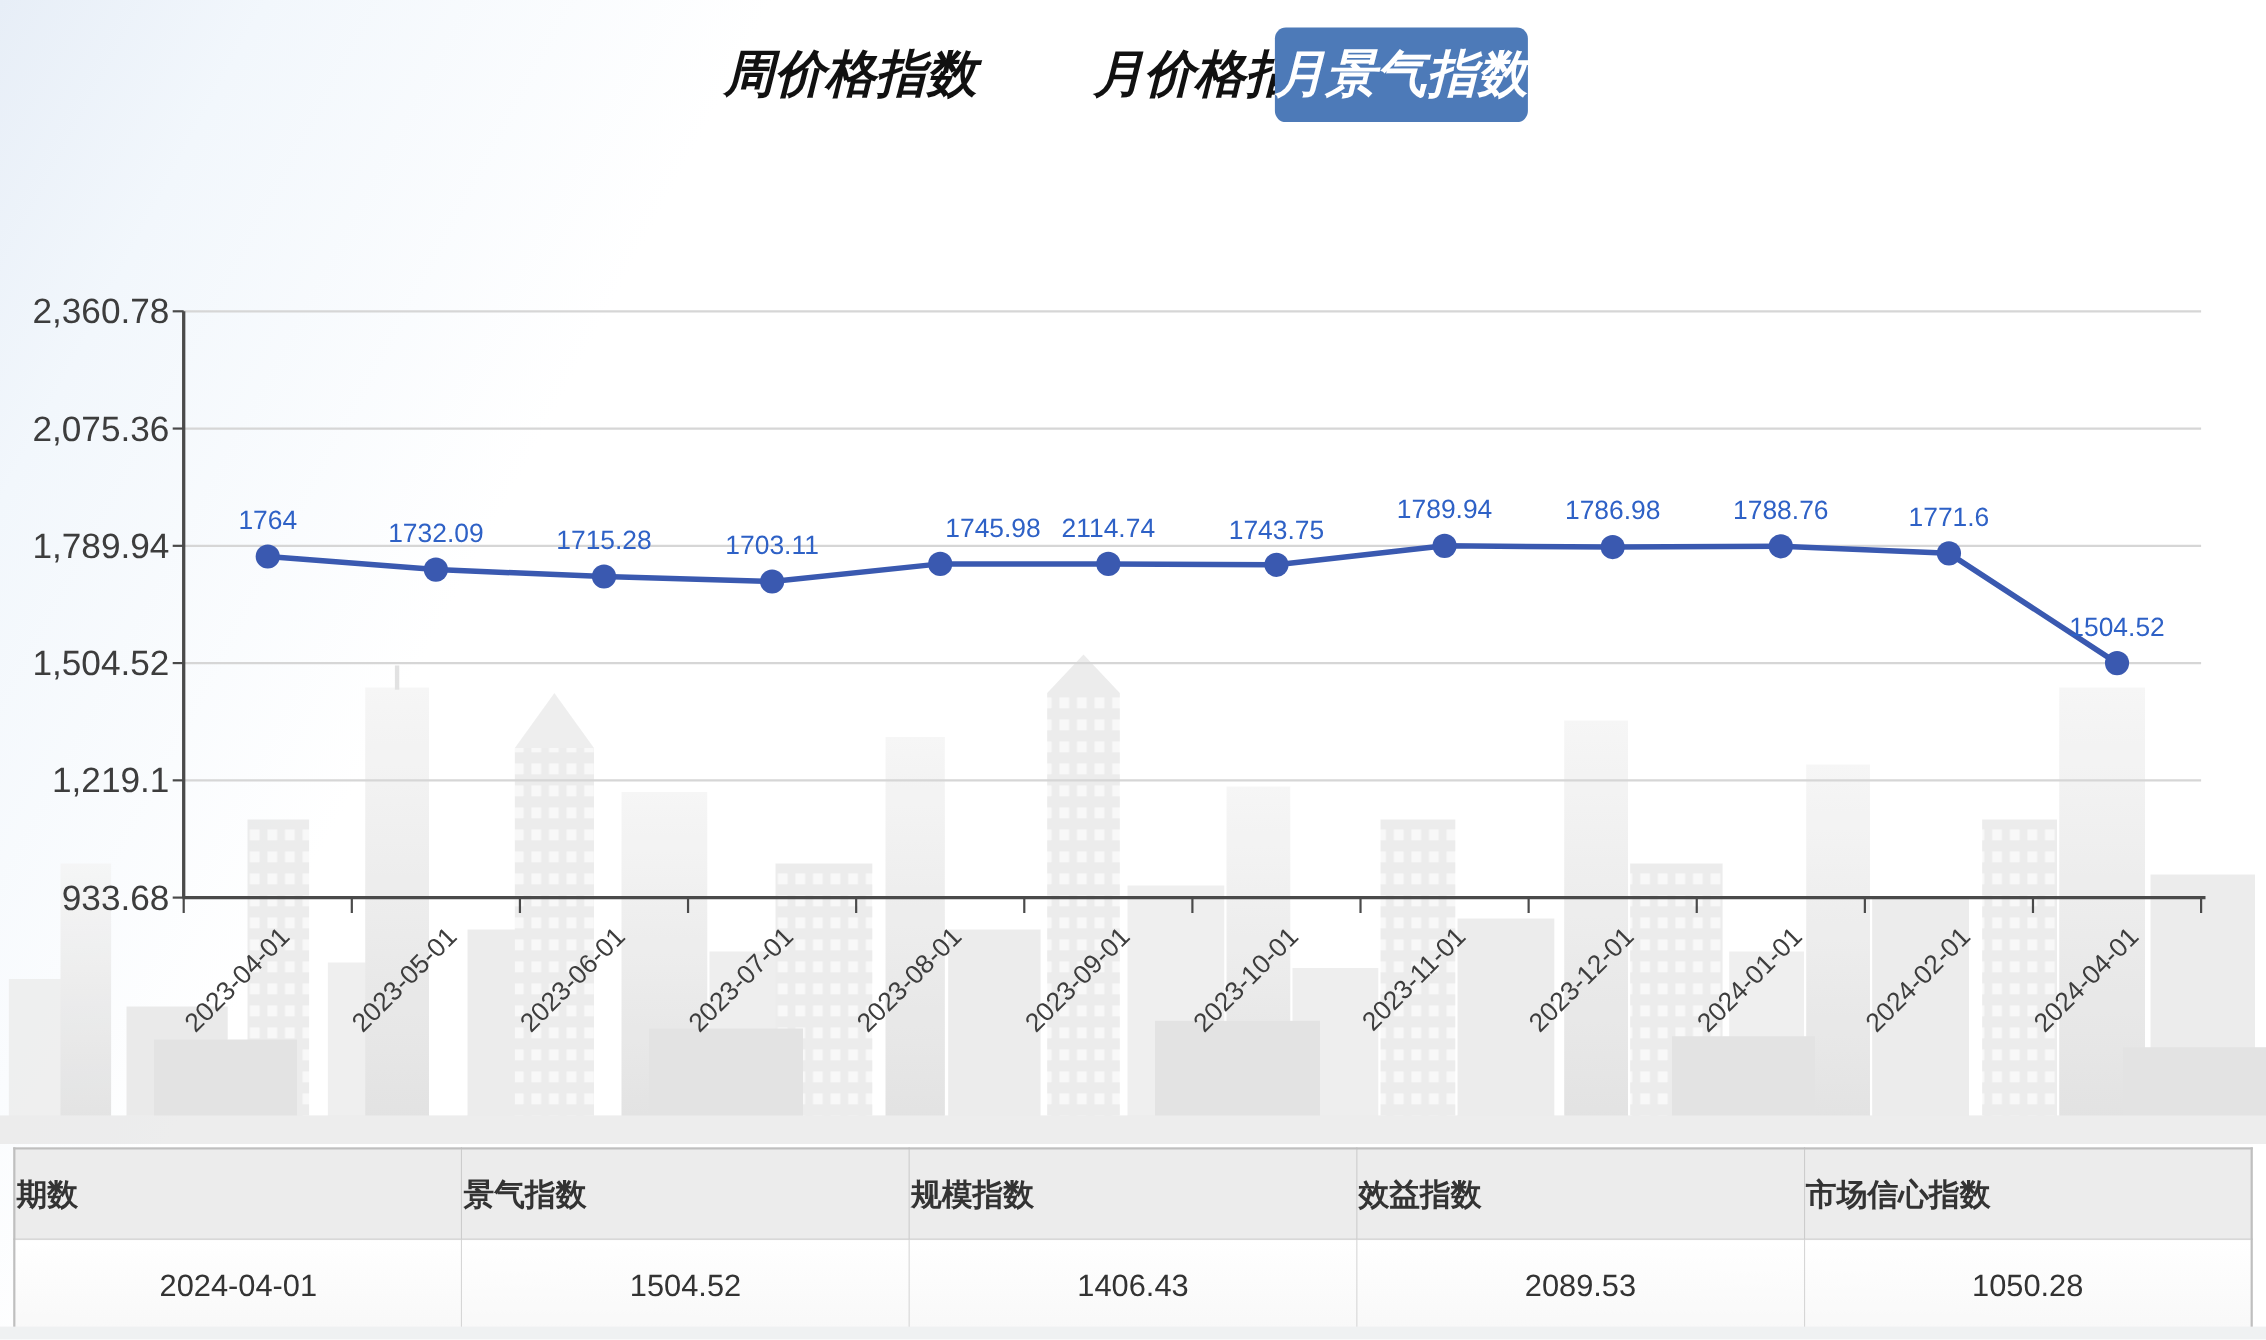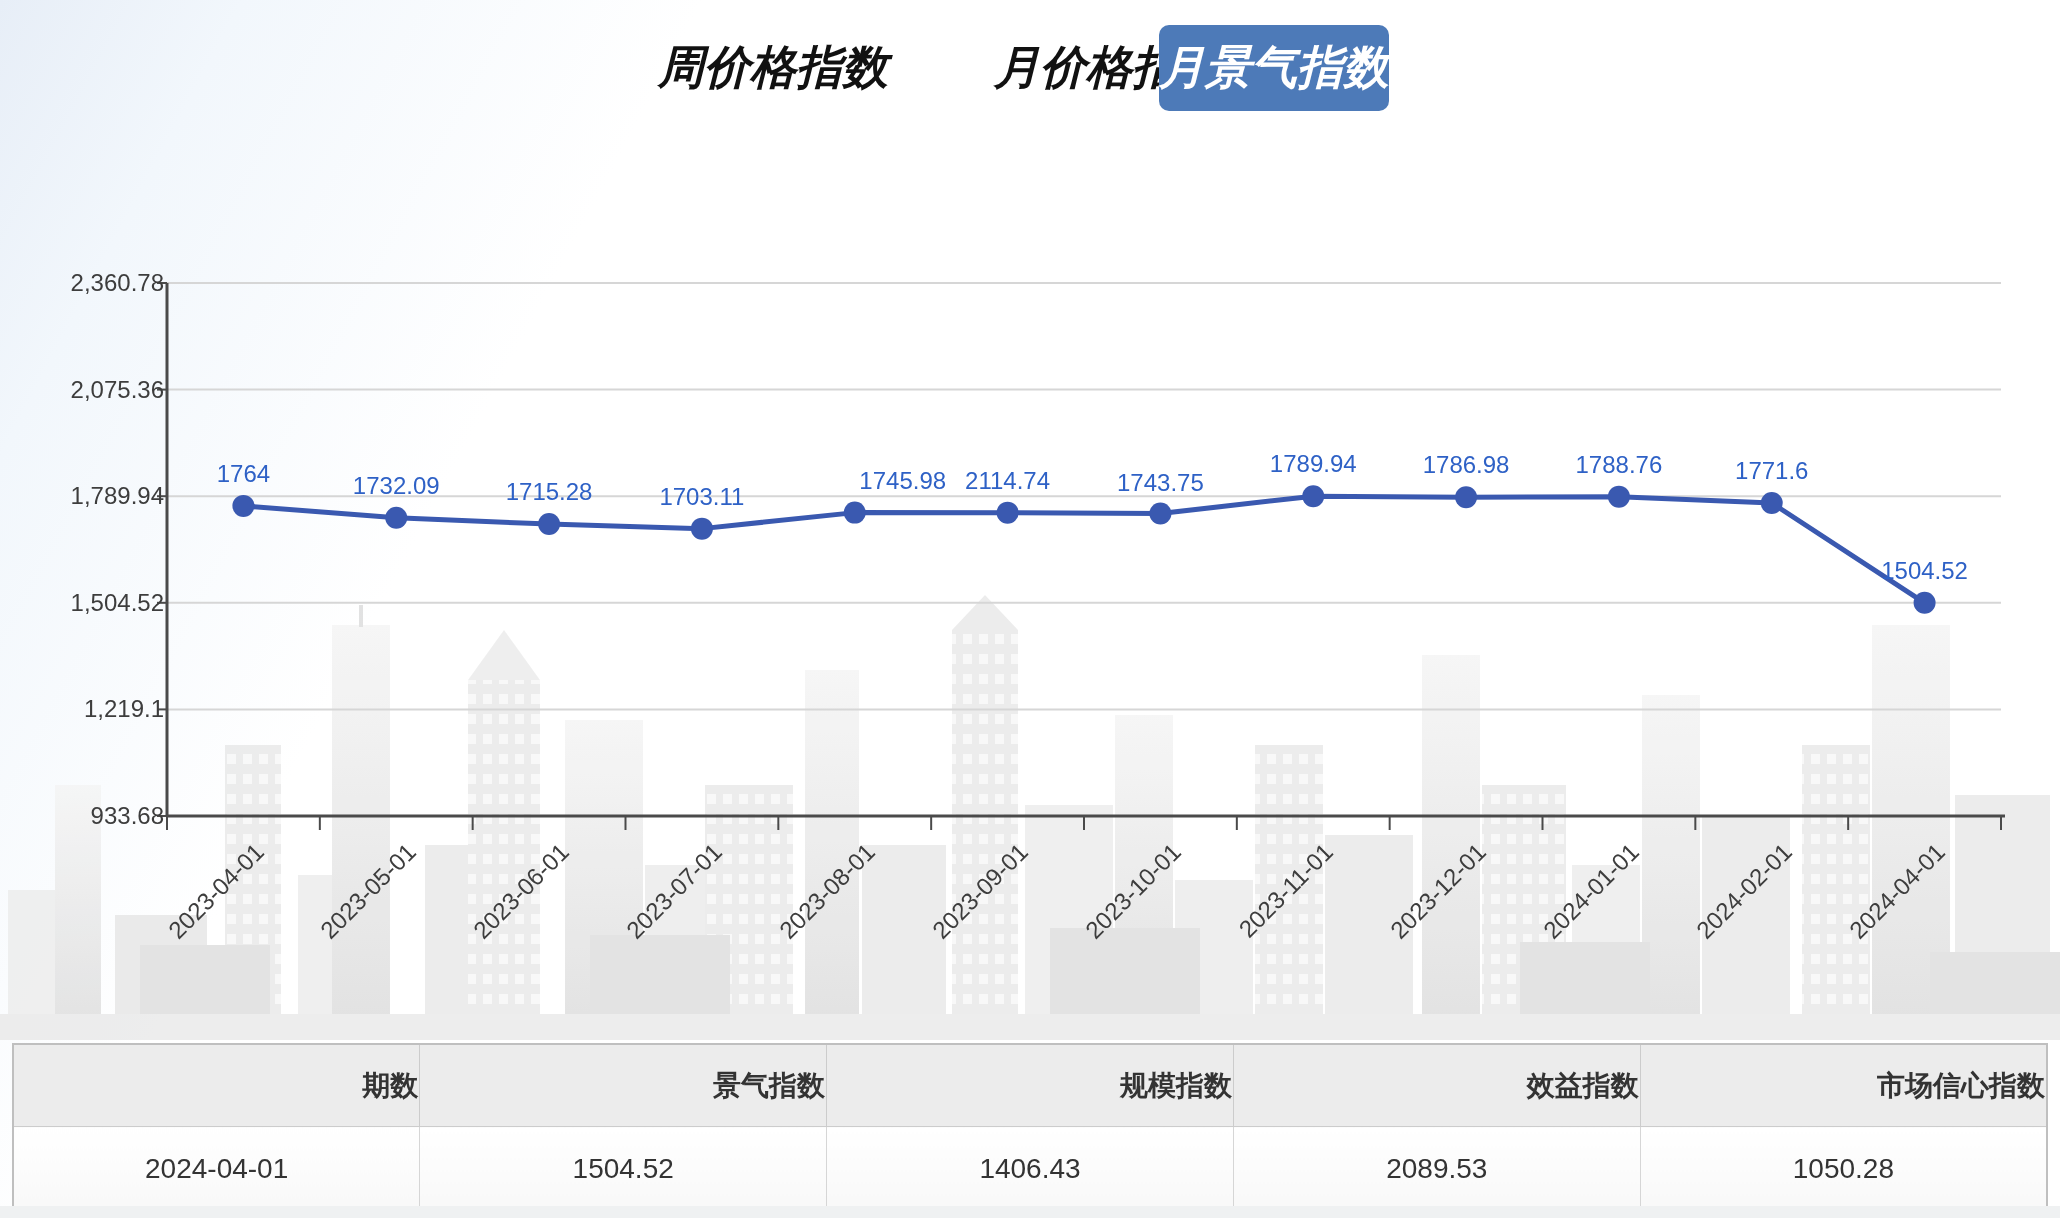--- a/index.html
+++ b/index.html
@@ -20,38 +20,38 @@
   .tab1{left:773px;} .tab2{left:1075px;margin-left:34px;}
   .tab-active{left:1159px;width:230px;background:var(--tabbg);color:#fff;border-radius:10px;}
 
   
   .chart-title{position:absolute;top:155px;left:0;width:100%;margin:0;text-align:center;
        font-size:40px;font-weight:700;color:var(--title);z-index:2;letter-spacing:1px;}
 
   
   #chart{position:absolute;left:0;top:0;width:2060px;height:1218px;z-index:1;}
   #chart-svg{position:absolute;left:0;top:0;}
-  .y-tick-label{position:absolute;left:12px;width:152px;text-align:right;font-size:24px;color:#3d3d3d;line-height:28px;}
+  .y-tick-label{position:absolute;left:2px;width:152px;text-align:right;font-size:32px;color:#3d3d3d;line-height:28px;}
   .data-label{position:absolute;transform:translateX(-50%);font-size:24px;font-weight:500;color:var(--dlabel);white-space:nowrap;}
   .x-label-anchor{position:absolute;width:0;height:0;}
   .x-label{position:absolute;right:0;top:0;transform:rotate(-45deg);transform-origin:100% 0;
        font-size:24px;color:#3d3d3d;white-space:nowrap;}
 
   
   .caption{position:absolute;left:14px;top:960px;font-size:32px;color:#2b2b2b;z-index:2;white-space:nowrap;}
   .caption .cap-cat{color:var(--red);font-weight:700;}
   .caption .cap-mid{margin-left:14px;font-weight:400;}
   .caption .cap-date{margin-left:14px;font-weight:700;color:#1c1c1c;}
   .caption .cap-suffix{margin-left:14px;font-weight:400;}
 
   
   .idx-table{position:absolute;left:12px;top:1043px;width:2036px;border-collapse:collapse;
        table-layout:fixed;z-index:2;background:#fff;border:2px solid #bfbfbf;}
   .idx-table th{height:79px;background:#ececec;font-size:28px;font-weight:700;color:#333;
-       border:1px solid #cccccc;text-align:right;}
+       border:1px solid #cccccc;text-align:left;}
   .idx-table td{height:82px;background:linear-gradient(#ffffff,#f8f8f8);font-size:28px;color:#333;
        border:1px solid #d6d6d6;text-align:center;}
   .bottom-strip{position:absolute;left:0;top:1206px;width:100%;height:12px;background:#eff1f2;z-index:2;}
 </style>
 </head>
 <body>
 
 <div class="page">
 
   <svg class="skyline" viewBox="0 0 2060 450" aria-hidden="true">

